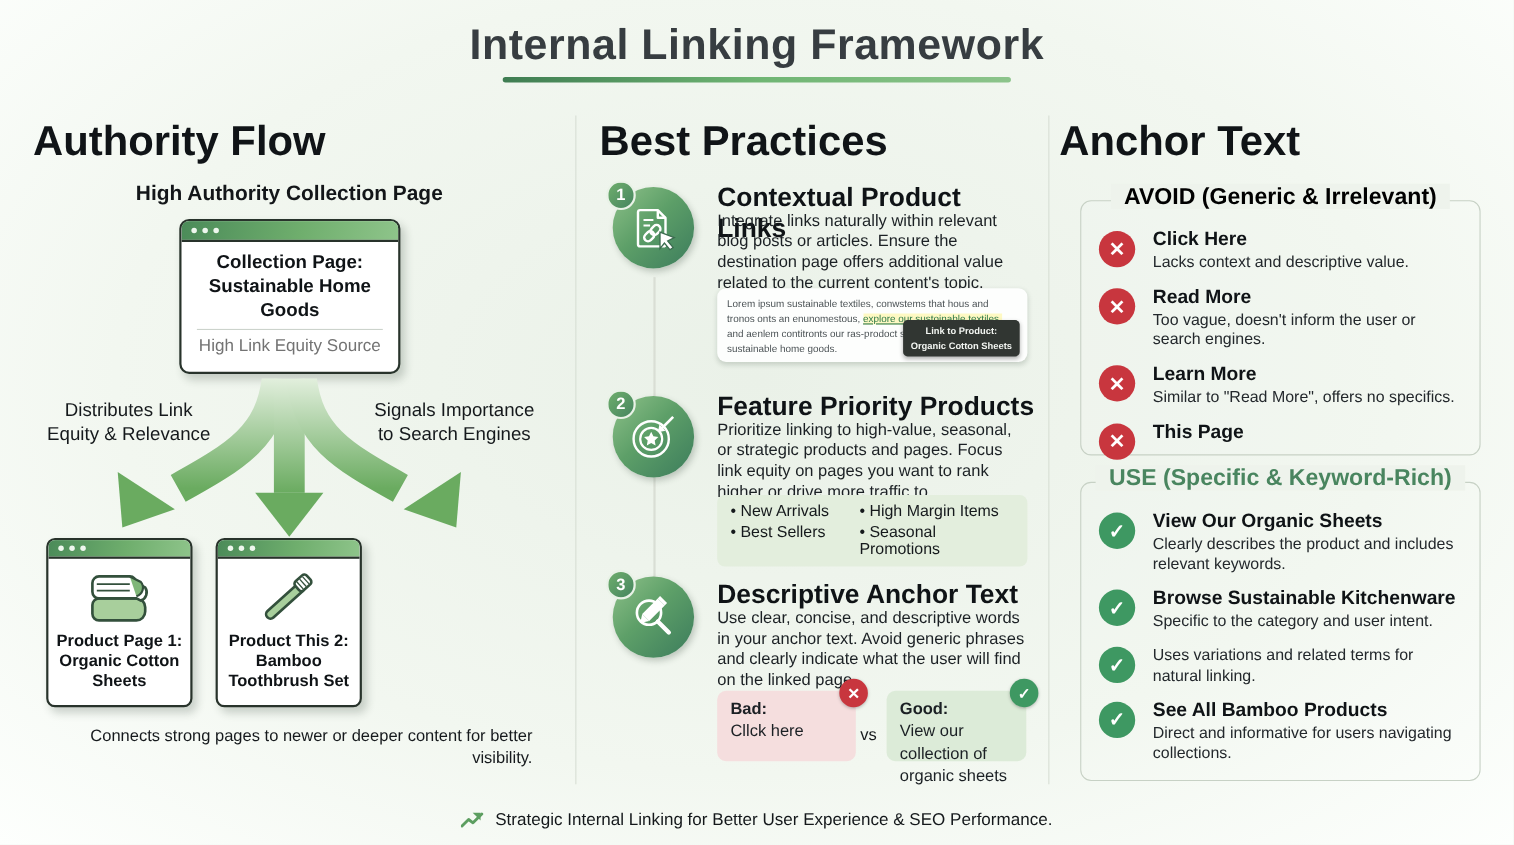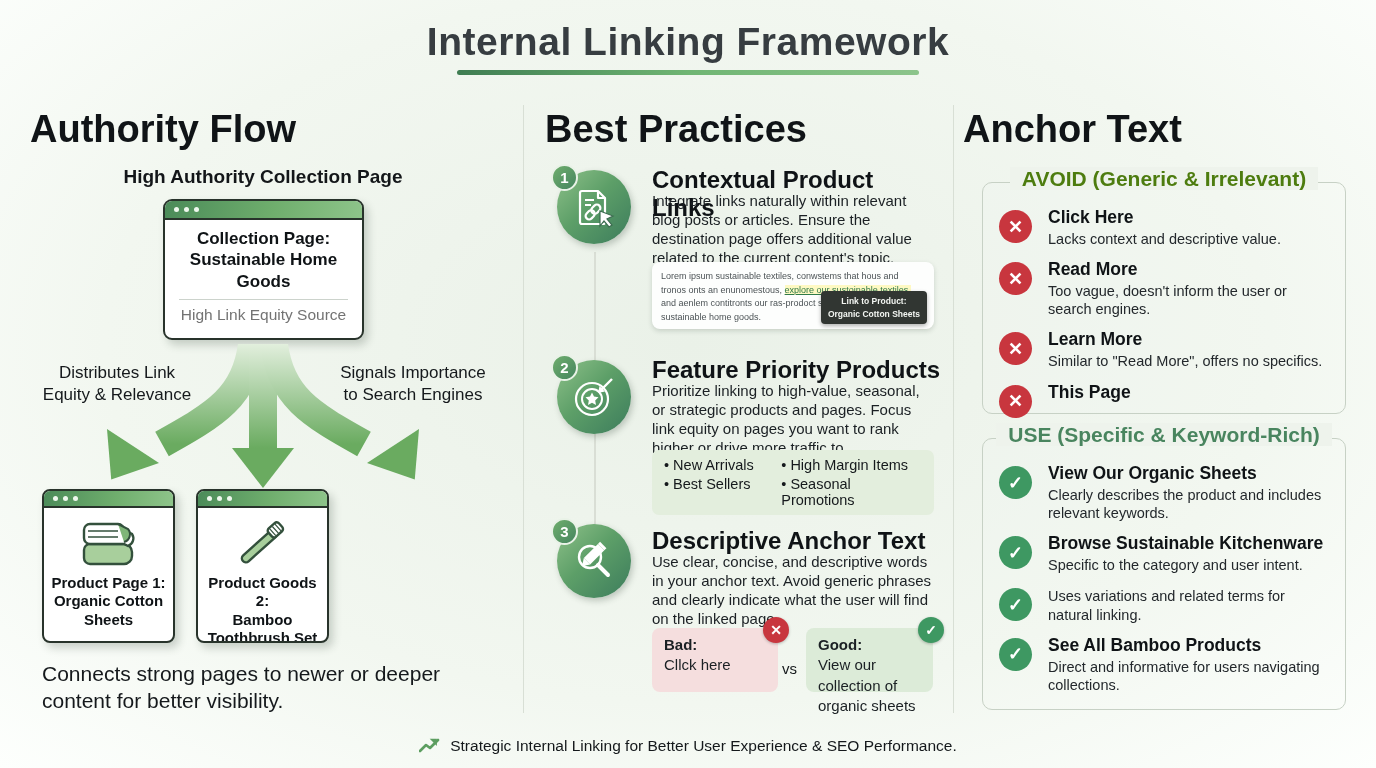--- a/index.html
+++ b/index.html
@@ -41,21 +41,21 @@
 
   .arrow-label { position:absolute; font-size:17px; line-height:1.3; color:#15191c; text-align:center; white-space:pre-line; }
   .arrow-label.left { top:362px; left:22px; width:190px; }
   .arrow-label.right { top:362px; left:318px; width:190px; }
   .arrows-svg { position:absolute; top:344px; left:30px; }
 
   .product-card { top:489px; width:133px; height:154px; border-radius:8px; }
   .product-card .browser-bar { height:17px; }
   .product-icon { height:62px; display:flex; align-items:center; justify-content:center; padding-top:8px; }
   .product-label { padding:4px 5px 0; text-align:center; font-size:15px; font-weight:bold; line-height:1.22; color:#0f1316; white-space:pre-line; }
-  .af-caption { position:absolute; top:660px; left:42px; width:442px; text-align:left; font-size:21px; color:#15191c; line-height:1.3; }
+  .af-caption { position:absolute; top:660px; left:42px; width:442px; text-align:right; font-size:15px; color:#15191c; line-height:1.3; }
 
   
   .bp-connector { position:absolute; left:594px; top:252px; width:2px; height:306px; background:#d9ded5; }
   .bp-icon-wrap { position:absolute; width:74px; height:74px; }
   .bp-icon-circle {
     position:absolute; inset:0; border-radius:50%;
     background:linear-gradient(135deg,#8ec189 0%,#5d9f68 45%,#3c7c5c 100%);
     display:flex; align-items:center; justify-content:center;
     box-shadow:2px 3px 6px rgba(40,60,45,.25);
   }
@@ -100,21 +100,21 @@
 
   
   .rule-box {
     position:absolute; left:982px; width:364px;
     border:1.5px solid #c7d1c5; border-radius:10px; background:rgba(255,255,255,.06);
   }
   .rule-legend {
     position:absolute; top:-16px; left:0; width:100%; text-align:center;
   }
   .rule-legend span { background:#eef3ec; padding:0 12px; font-size:21px; font-weight:bold; }
-  .legend-red span { color:#4d7c0f; }
+  .legend-red span { color:#000000; }
   .legend-green span { color:#49855f; }
   .rule-items { padding:24px 14px 10px 16px; }
   .rule-row { display:flex; gap:16px; margin-bottom:11px; }
   .mark-circle {
     flex:0 0 auto; width:33px; height:33px; border-radius:50%;
     display:flex; align-items:center; justify-content:center; color:#fff; font-size:18px; font-weight:bold; margin-top:3px;
   }
   .mark-red { background:#c8363e; }
   .mark-green { background:#3e9862; }
   .rule-title { font-size:17.5px; font-weight:bold; color:#0f1316; line-height:1.2; }
@@ -205,21 +205,21 @@
       <svg width="66" height="54" viewBox="0 0 66 54">
         <g transform="rotate(-42 33 27)">
           <rect x="6" y="23" width="44" height="8" rx="4" fill="#a8cf9c" stroke="#33503c" stroke-width="2.4"></rect>
           <rect x="44" y="20" width="14" height="11" rx="3" fill="#ffffff" stroke="#33503c" stroke-width="2.4"></rect>
           <line x1="47.5" y1="21" x2="47.5" y2="30" stroke="#33503c" stroke-width="1.2"></line>
           <line x1="51" y1="21" x2="51" y2="30" stroke="#33503c" stroke-width="1.2"></line>
           <line x1="54.5" y1="21" x2="54.5" y2="30" stroke="#33503c" stroke-width="1.2"></line>
         </g>
       </svg>
     </div>
-    <div class="product-label">Product Goods 2:
+    <div class="product-label">Product This 2:
 Bamboo Toothbrush Set</div>
   </div>
 
 
   <div class="af-caption">Connects strong pages to newer or deeper content for better visibility.</div>
 
   <div class="col-heading" style="top:108px; left:545px; width:400px;">Best Practices</div>
   <div class="bp-connector"></div>
 
   <div class="bp-icon-wrap" style="top:170px; left:557px;">

